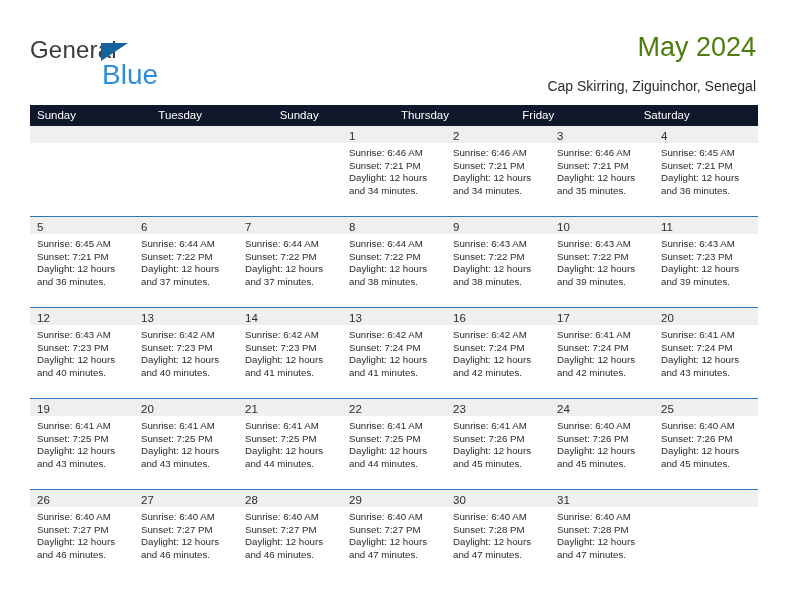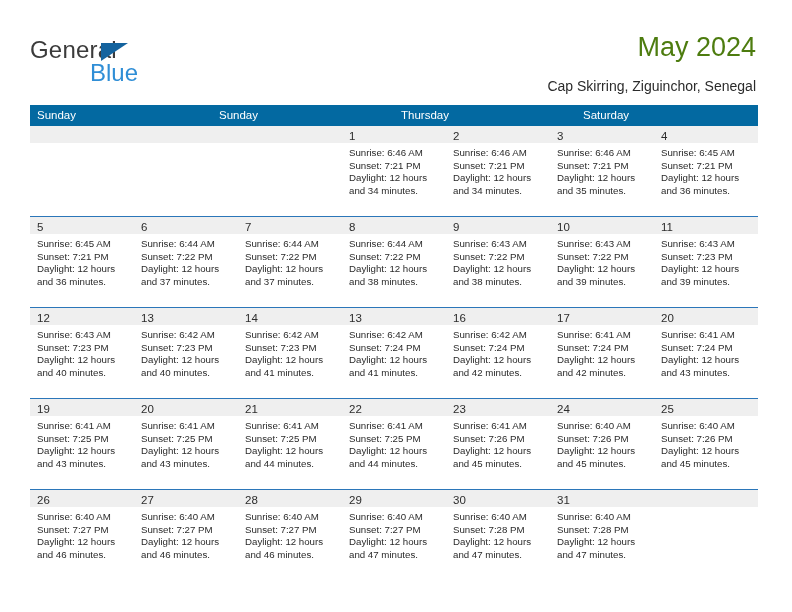--- a/index.html
+++ b/index.html
@@ -50,23 +50,23 @@
     position: absolute;
     left: 71px;
     top: 7px;
     width: 0;
     height: 0;
     border-left: 27px solid #14639e;
     border-bottom: 18px solid transparent;
   }
   .logo-blue {
     position: absolute;
-    left: 60px;
+    left: 72px;
     top: 23px;
-    font-size: 24px;
+    font-size: 28px;
     color: #2f8ed6;
     font-family: "Liberation Sans", sans-serif;
   }
   .title {
     position: absolute;
     right: 36px;
     top: 32px;
     font-size: 27px;
     color: #4d7c0f;
     text-align: right;
@@ -85,21 +85,21 @@
 
   
   .calendar {
     position: absolute;
     left: 30px;
     top: 105px;
     width: 728px;
   }
   .dow-row {
     display: flex;
-    background: #0369a1;
+    background: #0f172a;
     height: 21px;
   }
   .dow {
     flex: 1 1 0;
     color: #ffffff;
     font-size: 11.5px;
     line-height: 21px;
     padding-left: 7px;
     box-sizing: border-box;
     white-space: nowrap;
@@ -157,22 +157,24 @@
       <span class="logo-blue">Blue</span>
     </div>
 
     <div class="title">May 2024</div>
     <div class="subtitle">Cap Skirring, Ziguinchor, Senegal</div>
   </div>
 
   <div class="calendar">
     <div class="dow-row" id="dow-row">
         <div class="dow">Sunday</div>
+        <div class="dow">Tuesday</div>
         <div class="dow">Sunday</div>
         <div class="dow">Thursday</div>
+        <div class="dow">Friday</div>
         <div class="dow">Saturday</div>
       </div>
     <div id="weeks">
         <div class="week">
           <div class="cell empty">
             <div class="cell-head"><span class="daynum"></span></div>
             <div class="cell-body"></div>
           </div>
           <div class="cell empty">
             <div class="cell-head"><span class="daynum"></span></div>

